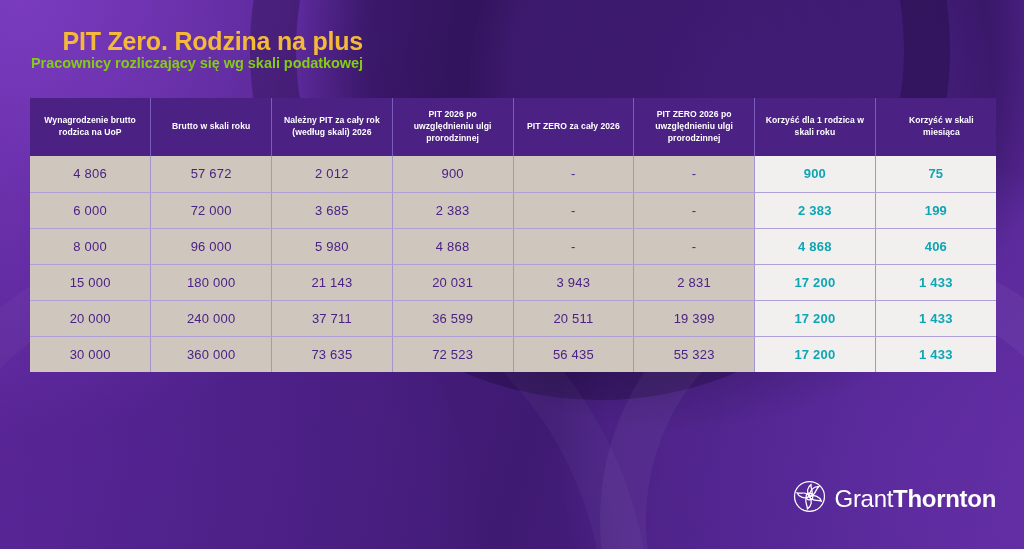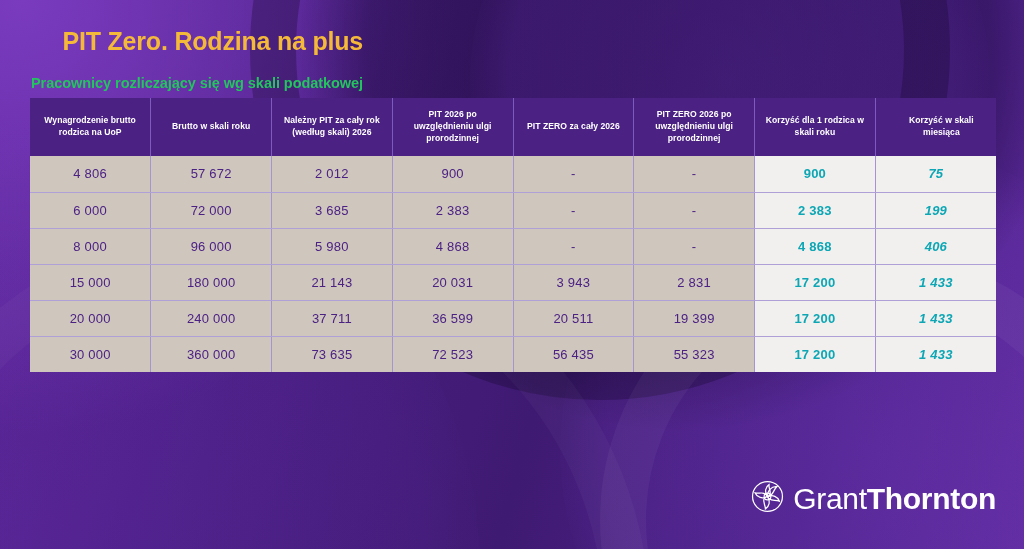--- a/index.html
+++ b/index.html
@@ -46,22 +46,22 @@
   .a2 { width:540px; height:540px; left:600px; top:250px; border-color:rgba(255,255,255,.045); }
   .a3 { width:800px; height:800px; left:-150px; top:220px; border-color:rgba(255,255,255,.030); }
 
   
   #head { position:absolute; left:31px; top:28px;text-align:right; }
   #title {
     font-size:25px; font-weight:bold; color:#f5b93a;
     letter-spacing:-.2px; line-height:1.05;
   }
   #subtitle {
-    font-size:14.5px; font-weight:bold; color:#22c55e;
-    margin-top:21px; letter-spacing:-.05px;
+    font-size:14.5px; font-weight:bold; color:#84cc16;
+    margin-top:1px; letter-spacing:-.05px;
   }
 
   
   #table-wrap {
     position:absolute; left:30px; top:98px; width:966px;border-radius:7px;
   }
   table { width:966px; border-collapse:collapse; table-layout:fixed; }
 
   thead th {
     background:#4b2184;
@@ -82,36 +82,36 @@
     background:#cfc6bd;
     color:#4b2184;
     font-size:13px;
     text-align:center;
     height:36px;
     vertical-align:middle;
     border-right:1px solid #a494cf;
     border-bottom:1px solid #b0a0d8;
     letter-spacing:.2px;
   }
-  tbody td:last-child { border-right:none;font-style:italic; }
+  tbody td:last-child { border-right:none; }
   tbody tr:last-child td { border-bottom:none; }
 
   td.hl {
     background:#f2f0ef;
     color:#0ca6b4;
     font-weight:bold;
   }
 
   
   #logo {
     position:absolute; right:28px; bottom:32px;
     display:flex; align-items:center; gap:9px;
   }
   #logo-text {
-    color:#ffffff; font-size:30px; letter-spacing:-.3px; white-space:nowrap;
+    color:#ffffff; font-size:24px; letter-spacing:-.3px; white-space:nowrap;
   }
   #logo-text b { font-weight:bold; }
 </style>
 </head>
 <body>
 
 <div id="bg">
   <div class="blob b1"></div>
   <div class="blob b2"></div>
   <div class="blob b3"></div>

